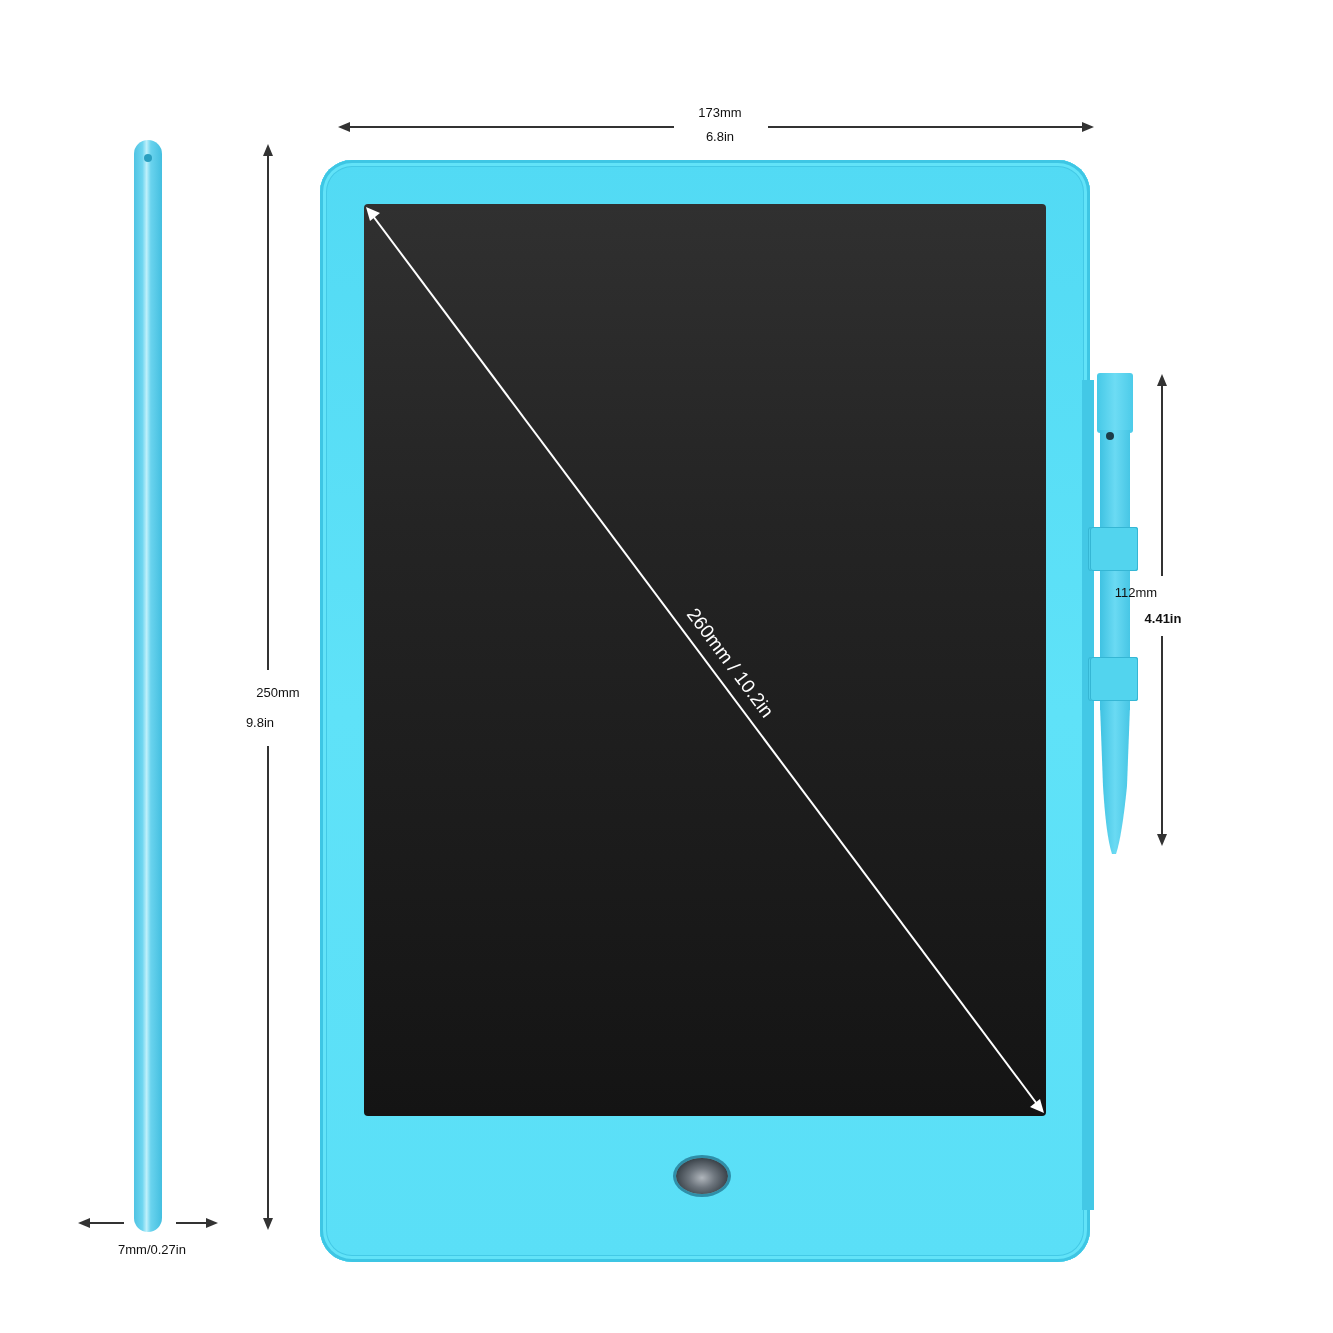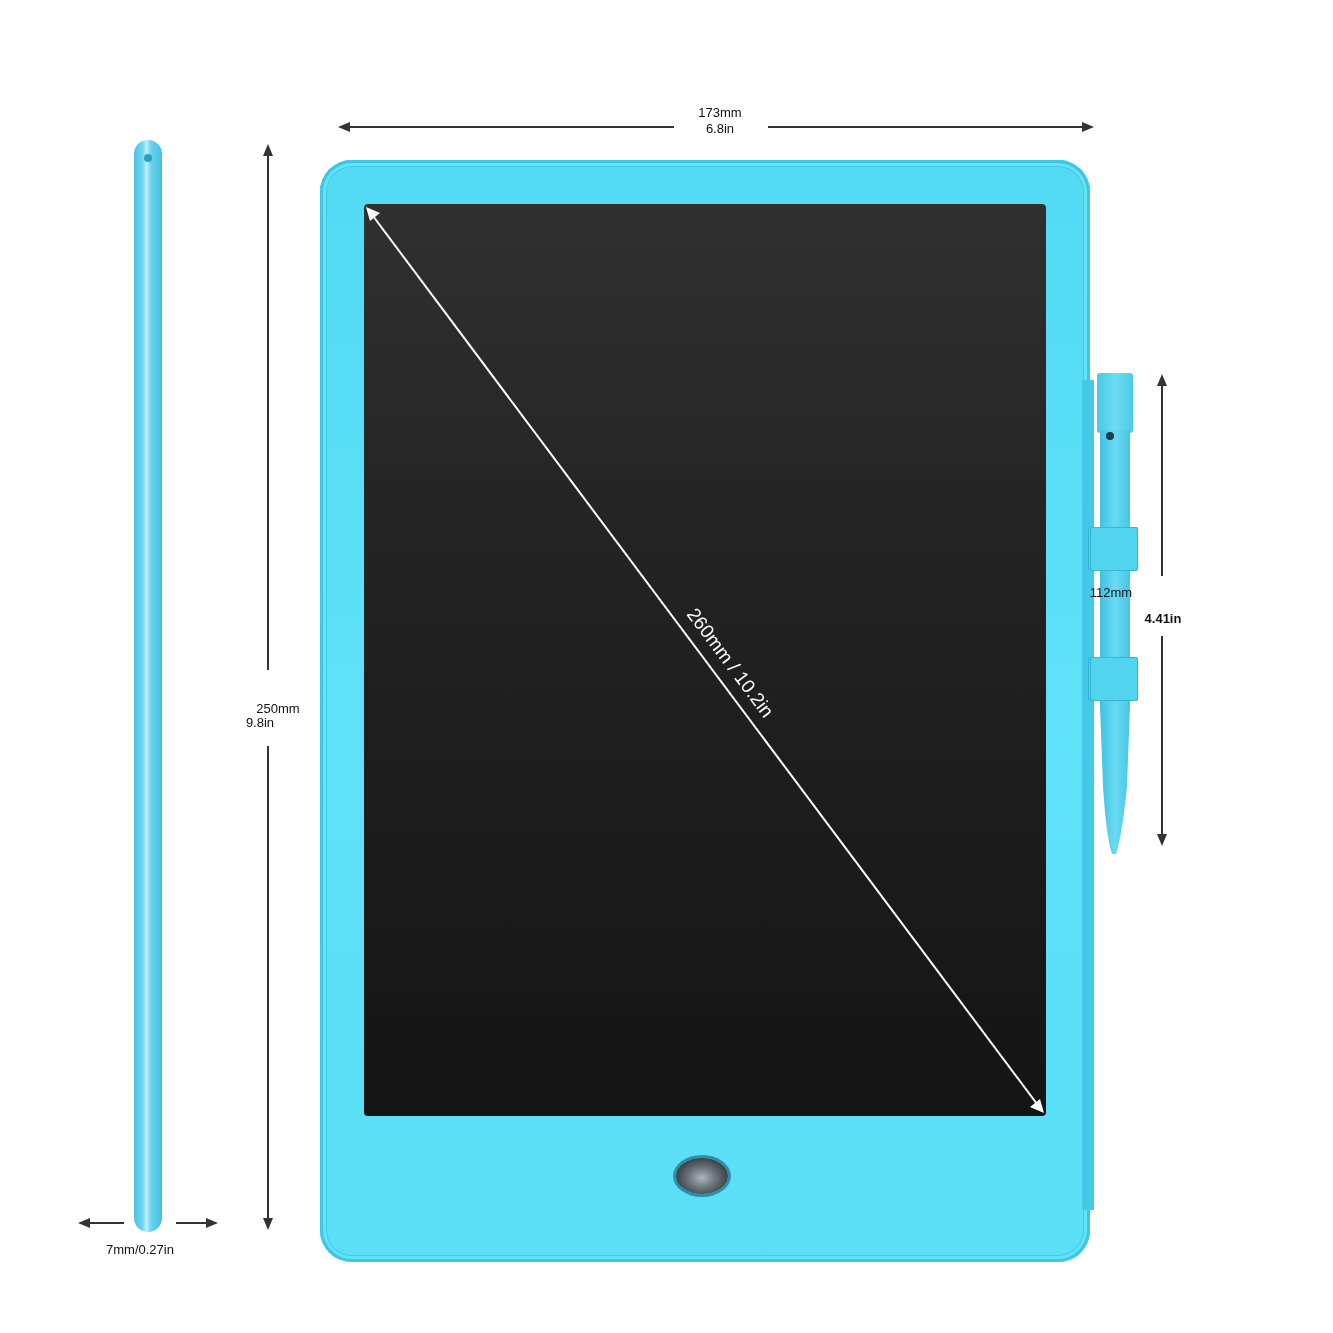--- a/index.html
+++ b/index.html
@@ -42,33 +42,33 @@
 </head>
 <body>
 
 <div class="abs side-profile"></div>
 <div class="abs side-hole"></div>
 
 <div class="hline" style="left:90px; top:1222px; width:34px;"></div>
 <div class="arrow-l" style="left:78px; top:1218px;"></div>
 <div class="hline" style="left:176px; top:1222px; width:32px;"></div>
 <div class="arrow-r" style="left:206px; top:1218px;"></div>
-<div class="abs label" style="left:60px; top:1237px; width:160px;">7mm/0.27in</div>
+<div class="abs label" style="left:72px; top:1237px; width:160px;">7mm/0.27in</div>
 
 <div class="arrow-u" style="left:263px; top:144px;"></div>
 <div class="vline" style="left:267px; top:154px; height:516px;"></div>
-<div class="abs label" style="left:228px; top:680px; width:100px;margin-top:16px;">250mm</div>
+<div class="abs label" style="left:228px; top:680px; width:100px;">250mm</div>
 <div class="abs label" style="left:210px; top:710px; width:100px;">9.8in</div>
 <div class="vline" style="left:267px; top:746px; height:474px;"></div>
 <div class="arrow-d" style="left:263px; top:1218px;"></div>
 
 <div class="arrow-l" style="left:338px; top:122px;"></div>
 <div class="hline" style="left:348px; top:126px; height:2px; width:326px;"></div>
 <div class="abs label" style="left:670px; top:100px; width:100px;">173mm</div>
-<div class="abs label" style="left:670px; top:116px; width:100px;">6.8in</div>
+<div class="abs label" style="left:670px; top:124px; width:100px;">6.8in</div>
 <div class="hline" style="left:768px; top:126px; width:316px;"></div>
 <div class="arrow-r" style="left:1082px; top:122px;"></div>
 
 <div class="abs tablet"></div>
 <div class="abs screen"></div>
 
 <svg class="abs diag" viewBox="0 0 682 912">
   <line x1="6" y1="8" x2="676" y2="904" stroke="#ffffff" stroke-width="2"></line>
   <polygon points="2,3 16,9 6,17" fill="#ffffff"></polygon>
   <polygon points="680,909 666,903 676,895" fill="#ffffff"></polygon>
@@ -93,16 +93,16 @@
     </linearGradient>
   </defs>
   <path d="M0,0 L30,0 L27,80 Q22,130 16,148 L12,148 Q6,130 3,80 Z" fill="url(#tipg)"></path>
 </svg>
 
 <div class="clip" style="top:527px; left:1090px; width:48px; background:#52d4ee;"></div>
 <div class="clip" style="top:657px; left:1090px; width:48px; background:#52d4ee;"></div>
 
 <div class="arrow-u" style="left:1157px; top:374px;"></div>
 <div class="vline" style="left:1161px; top:384px; height:192px;"></div>
-<div class="abs label" style="left:1064px; top:580px; width:94px;">112mm</div>
+<div class="abs label" style="left:1089px; top:580px; width:94px;">112mm</div>
 <div class="abs label" style="left:1116px; top:606px; width:94px;font-weight:bold;">4.41in</div>
 <div class="vline" style="left:1161px; top:636px; height:200px;"></div>
 <div class="arrow-d" style="left:1157px; top:834px;"></div>
 
 </body></html>

